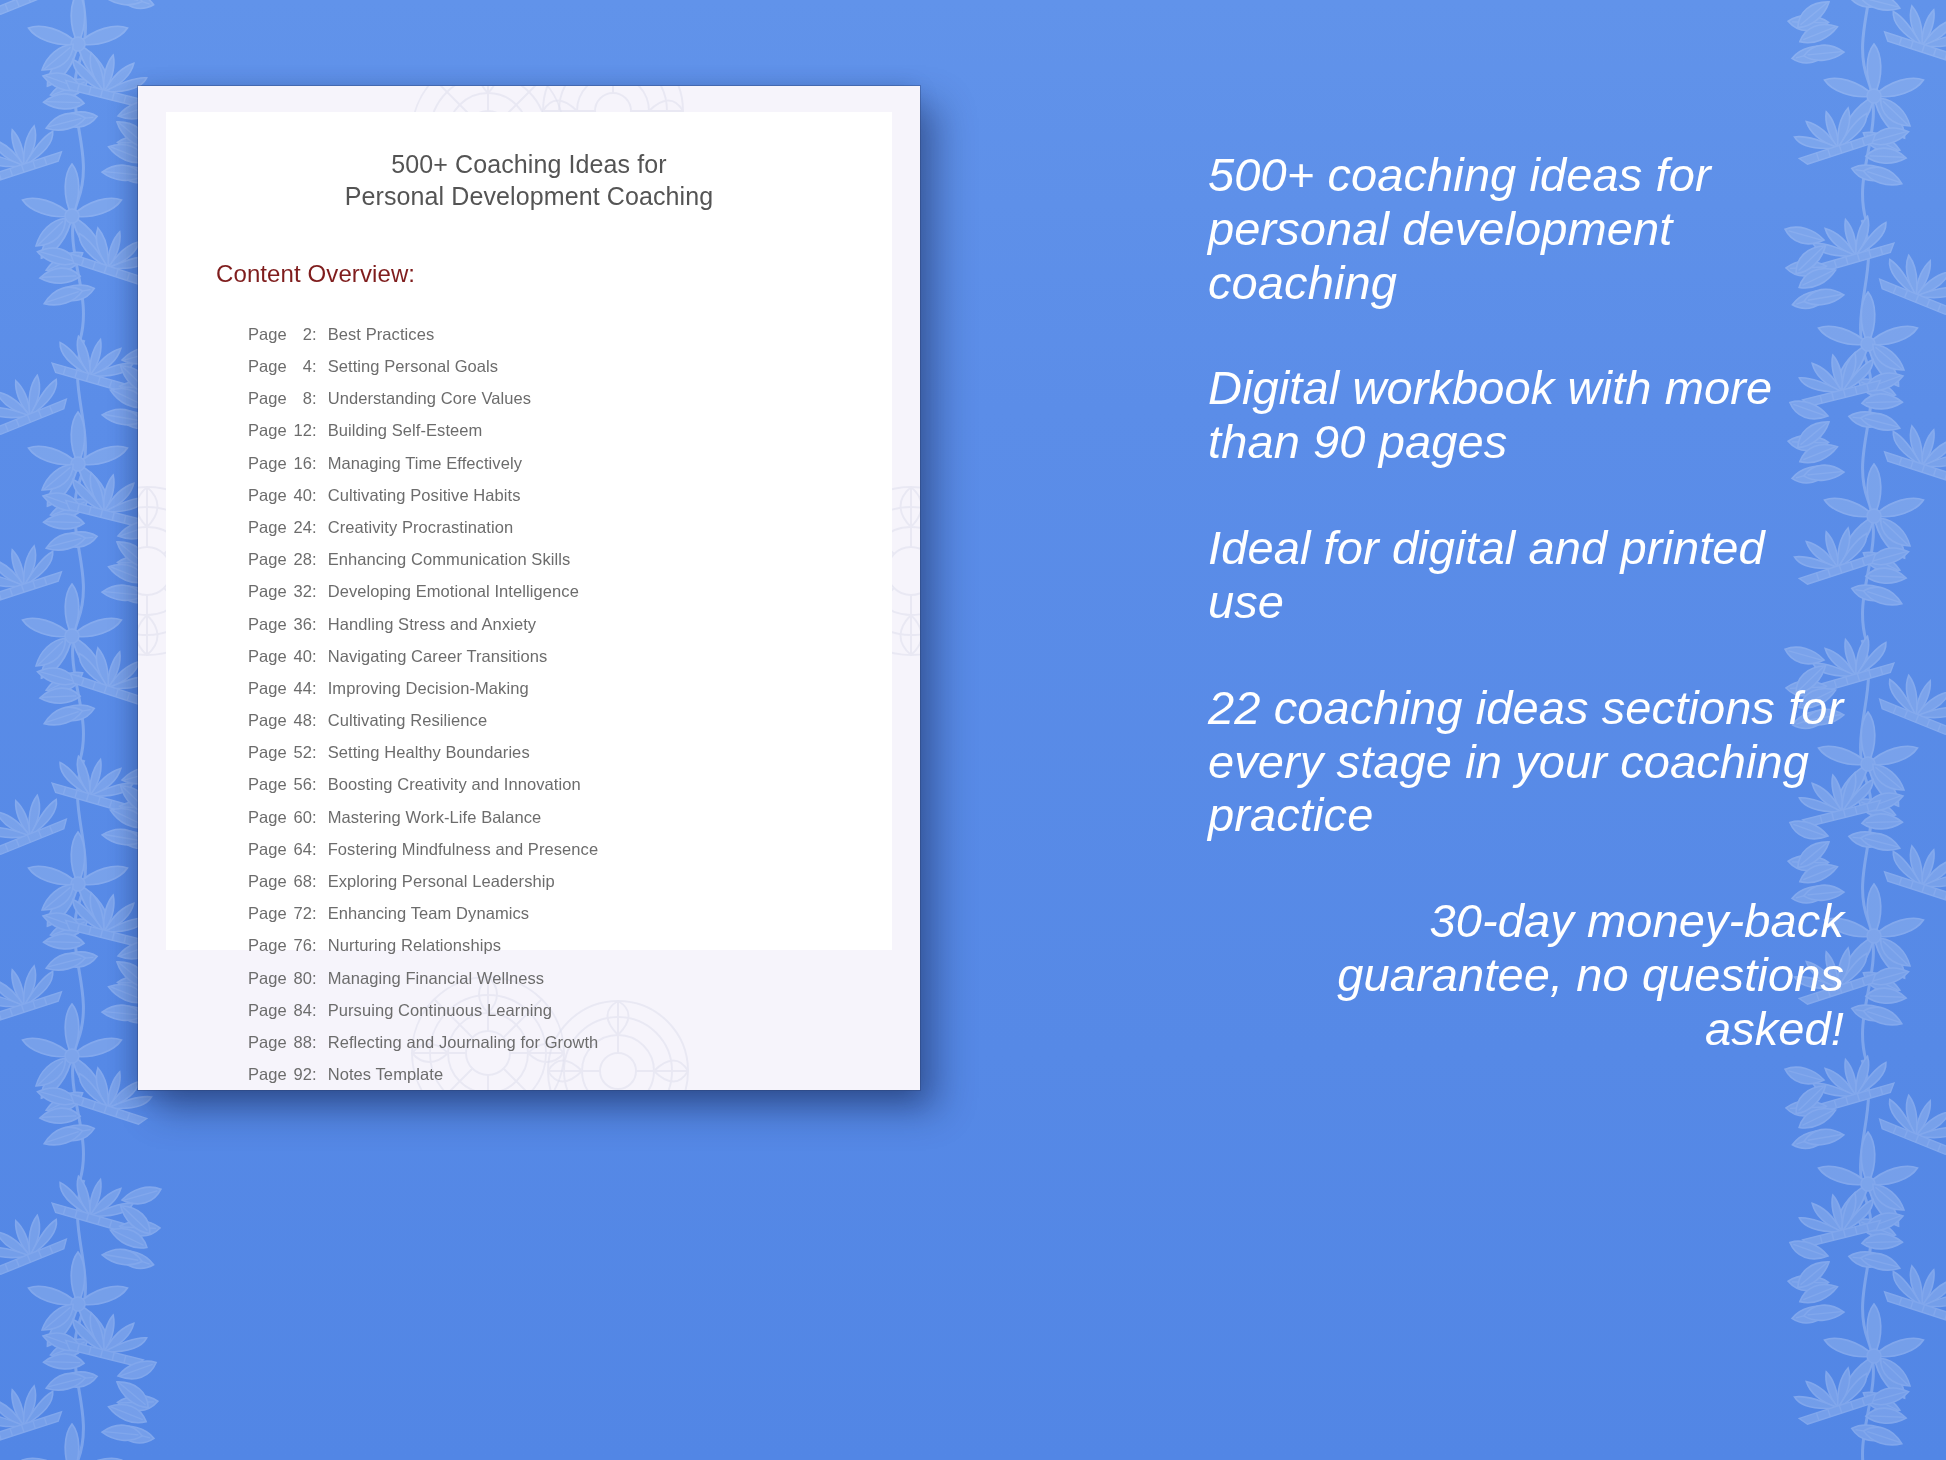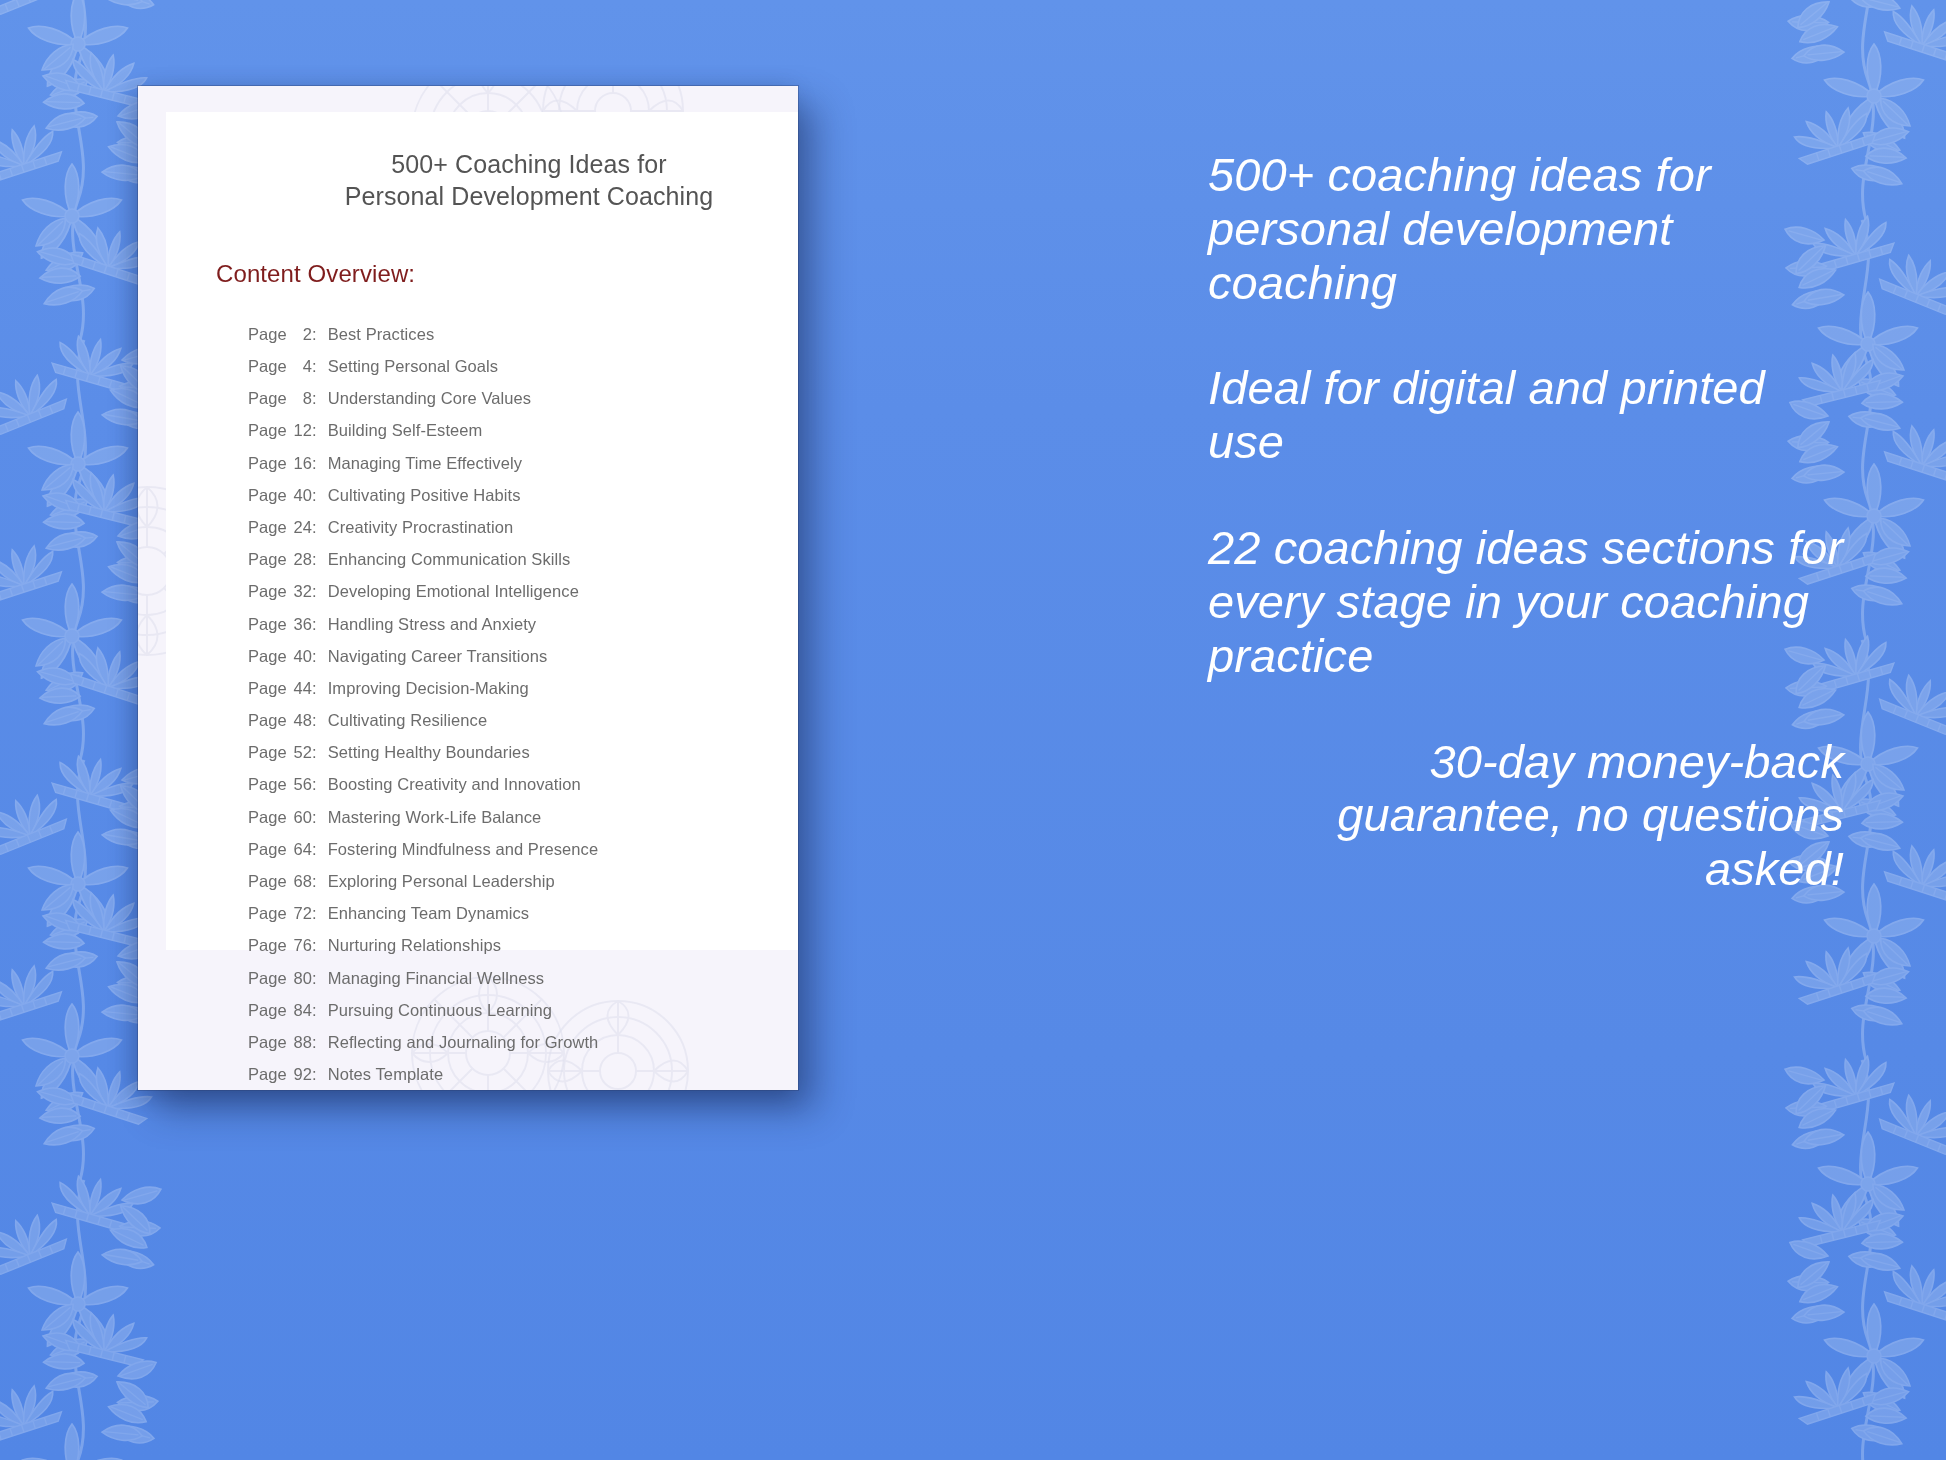--- a/index.html
+++ b/index.html
@@ -35,21 +35,21 @@
   }
   .vine.left  { left: -28px; }
   .vine.right { right: -28px; transform: scaleX(-1); }
   .vine svg { width: 100%; height: 100%; display: block; }
 
   
   .doc-card {
     position: absolute;
     left: 138px;
     top: 86px;
-    width: 660px;
+    width: 782px;
     height: 1004px;
     background: #f6f4fb;
     box-shadow:
       0 0 0 1px rgba(40,60,110,.35),
       18px 20px 34px rgba(16,32,74,.42),
       -6px 6px 22px rgba(16,32,74,.28);
     overflow: hidden;
   }
 
   
@@ -474,18 +474,19 @@
             <span class="toc-colon">:</span>
             <span class="toc-title">Notes Template</span>
           </li>
         </ul>
 
     </div>
   </div>
 
   <div class="promo" id="promo-column">
       <p class="promo-block">500+ coaching ideas for personal development coaching</p>
+      <p class="promo-block">Digital workbook with more than 90 pages</p>
       <p class="promo-block">Ideal for digital and printed use</p>
       <p class="promo-block">22 coaching ideas sections for every stage in your coaching practice</p>
       <p class="promo-block">30-day money-back guarantee, no questions asked!</p>
     </div>
 
 </div>
 
 </body></html>

